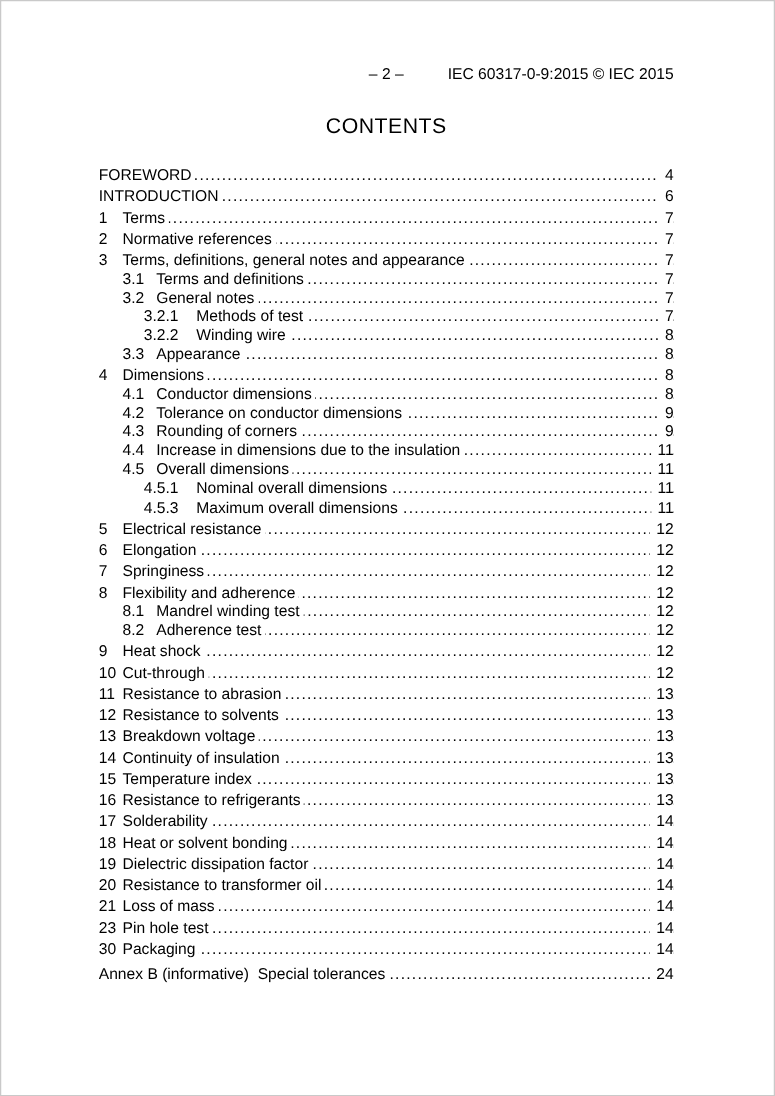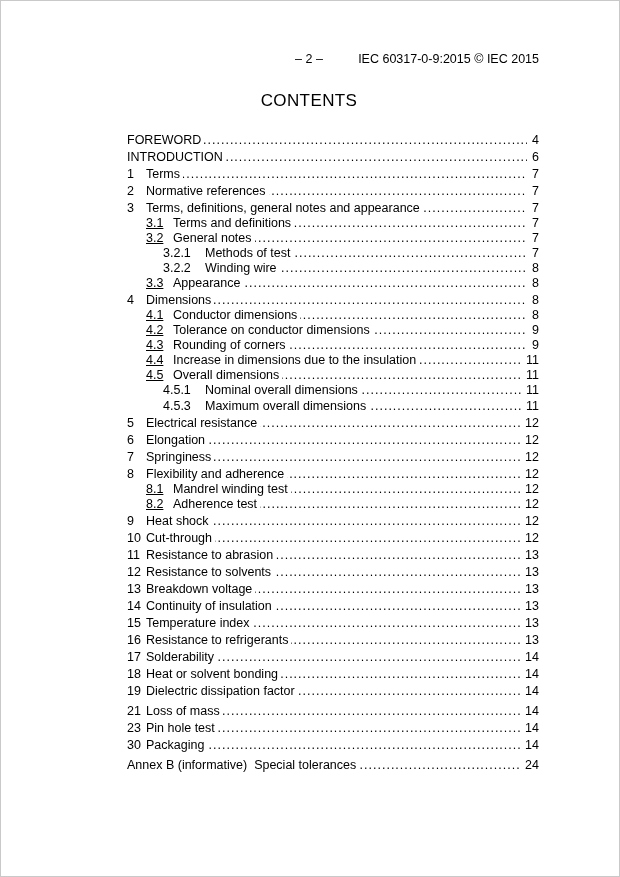--- a/index.html
+++ b/index.html
@@ -30,21 +30,20 @@
     font-weight: 400;
     text-align: center;
     letter-spacing: 0.4px;
     margin: 24px 0 22px 0;
   }
   .toc { font-size: 12.5px; }
   .toc-row {
     position: relative;
     overflow: hidden;
     line-height: 14px;
-    margin-left: 48px;
   }
   
   .toc-row::before {
     content: "........................................................................................................................................................................";
     position: absolute;
     bottom: 0; right: 0;
     white-space: nowrap;
     overflow: hidden;
     letter-spacing: 1px;
     color: #000;
@@ -63,21 +62,21 @@
     padding-right: 3px;
   }
   .toc-page {
     position: absolute; right: 0; bottom: 0;
     background: #fff;
     z-index: 2;
     padding-left: 5px;
   }
   .lvl0 { padding-left: 0; }    .lvl0::before { left: 0; }
   .lvl1 { padding-left: 19px; } .lvl1::before { left: 19px; } .lvl1 .toc-num { left: 0; }
-  .lvl2 { padding-left: 46px; } .lvl2::before { left: 46px; } .lvl2 .toc-num { left: 19px; text-decoration: underline; }
+  .lvl2 { padding-left: 46px; } .lvl2::before { left: 46px; } .lvl2 .toc-num { left: 19px; }
   .lvl3 { padding-left: 78px; } .lvl3::before { left: 78px; } .lvl3 .toc-num { left: 36px; }
   .lvl0, .lvl1 { margin-top: 3px; }
   .lvl2, .lvl3 { margin-top: 1px; }
   .toc .toc-row:first-child { margin-top: 0; }
 </style>
 </head>
 <body>
 
 <div class="page">
 
@@ -263,20 +262,21 @@
     <span class="toc-label">Heat or solvent bonding</span>
     <span class="toc-page">14</span>
   </div>
       <div class="toc-row lvl1">
     <span class="toc-num">19</span>
     <span class="toc-label">Dielectric dissipation factor</span>
     <span class="toc-page">14</span>
   </div>
       <div class="toc-row lvl1">
     <span class="toc-num">20</span>
+    <span class="toc-label">Resistance to transformer oil</span>
     <span class="toc-page">14</span>
   </div>
       <div class="toc-row lvl1">
     <span class="toc-num">21</span>
     <span class="toc-label">Loss of mass</span>
     <span class="toc-page">14</span>
   </div>
       <div class="toc-row lvl1">
     <span class="toc-num">23</span>
     <span class="toc-label">Pin hole test</span>

